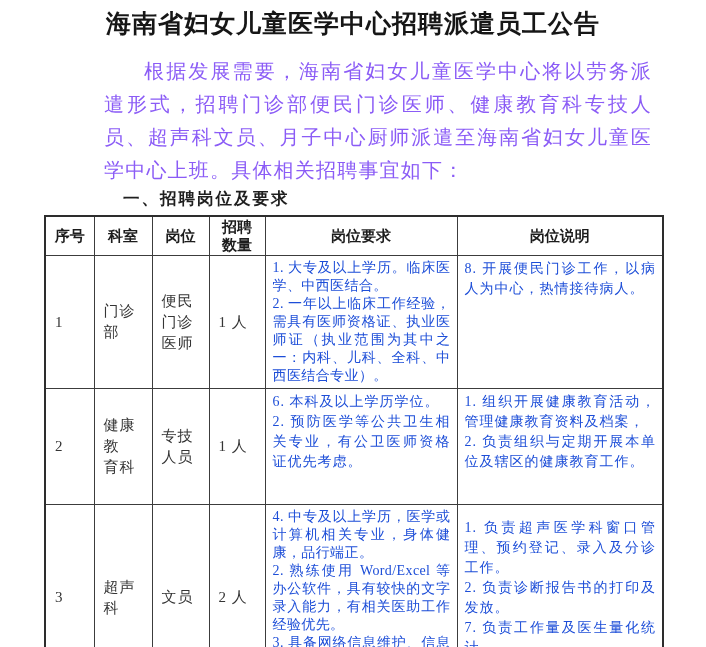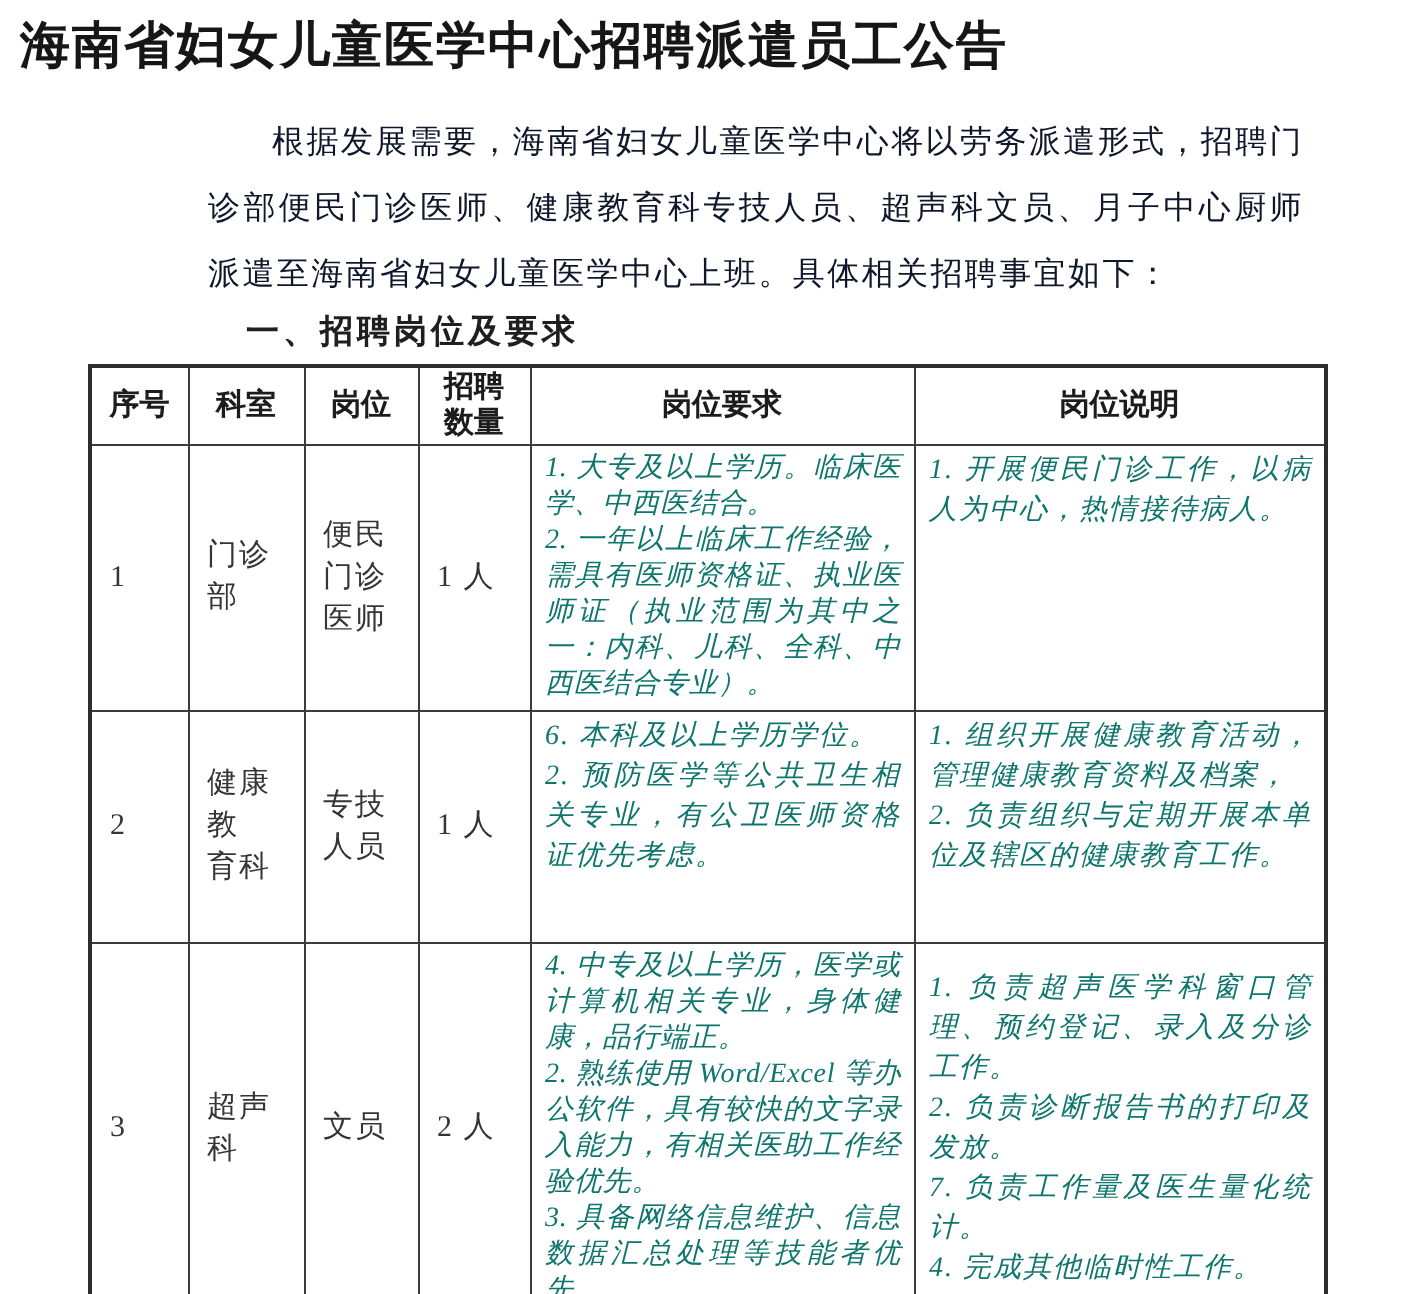--- a/index.html
+++ b/index.html
@@ -15,36 +15,36 @@
     color: #333333;
   }
   .page {
     width: 706px;
     height: 647px;
     background: #ffffff;
     position: relative;
   }
   .doc-title {
     margin: 8px 10px 0 10px;
-    text-align: left;
+    text-align: center;
     font-family: "Liberation Sans", "DejaVu Sans", sans-serif;
     font-size: 25px;
     font-weight: 700;
     color: #161616;
     letter-spacing: 1px;
     line-height: 30px;
   }
   .intro {
     margin: 17px 54px 0 104px;
-    font-size: 16px;
+    font-size: 20px;
     line-height: 33px;
     letter-spacing: 1.2px;
     text-align: justify;
     text-indent: 2em;
-    color: #0f172a;
+    color: #8b5cf6;
   }
   .section-heading {
     margin: 3px 0 6px 123px;
     font-family: Liberation Mono, monospace;
     font-size: 16.5px;
     font-weight: 700;
     color: #1f1f1f;
     letter-spacing: 2px;
     line-height: 19px;
   }
@@ -85,22 +85,21 @@
     padding: 9px;
   }
   .pre { white-space: pre-line; }
   td.cell-text {
     vertical-align: top;
     padding: 3px 6px 2px 7px;
     font-size: 14px;
     line-height: 18px;
     letter-spacing: 0.4px;
     text-align: justify;
-    color: #0f766e;
-    font-style: italic;
+    color: #1d4ed8;
   }
   td.cell-text p { margin: 0; }
   td.cell-text.loose {
     line-height: 20px;
     letter-spacing: 1px;
   }
   td.v-middle { vertical-align: middle; }
 </style>
 </head>
 <body>
@@ -140,21 +139,21 @@
         <td class="cell-center pre">门诊部</td>
         <td class="cell-center pre">便民
 门诊
 医师</td>
         <td class="cell-center">1 人</td>
         <td class="cell-text">
           <p>1. 大专及以上学历。临床医学、中西医结合。</p>
           <p>2. 一年以上临床工作经验，需具有医师资格证、执业医师证（执业范围为其中之一：内科、儿科、全科、中西医结合专业）。</p>
         </td>
         <td class="cell-text loose">
-          <p>1. 开展便民门诊工作，以病人为中心，热情接待病人。</p>
+          <p>8. 开展便民门诊工作，以病人为中心，热情接待病人。</p>
         </td>
       </tr>
 
       <tr class="row-2">
         <td class="cell-center">2</td>
         <td class="cell-center pre">健康教
 育科</td>
         <td class="cell-center pre">专技
 人员</td>
         <td class="cell-center">1 人</td>

